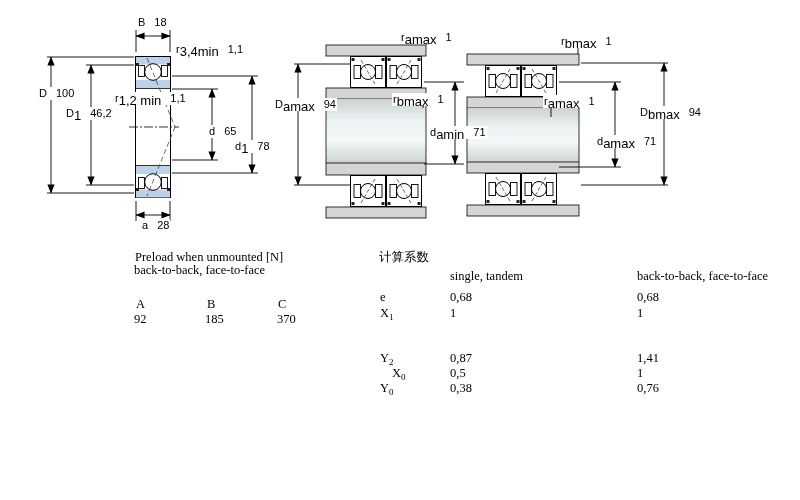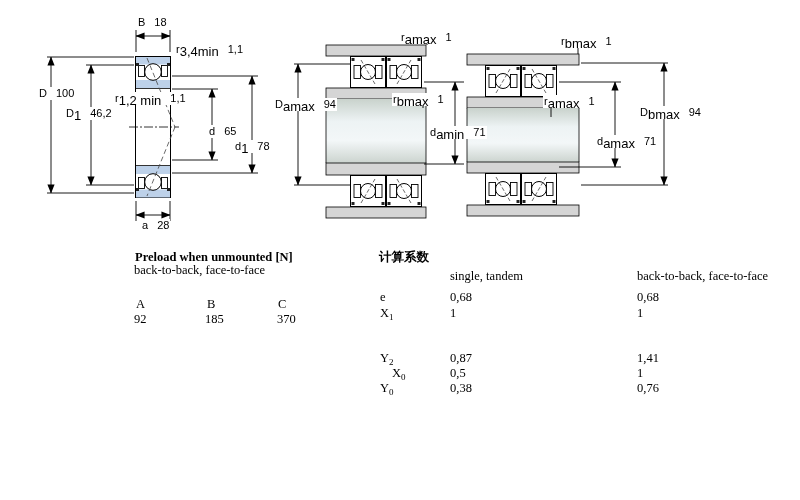--- a/index.html
+++ b/index.html
@@ -5,21 +5,21 @@
   html,body{margin:0;padding:0;background:#fff;}
   #stage{position:relative;width:800px;height:500px;background:#ffffff;overflow:hidden;
          font-family:"Liberation Sans",sans-serif;color:#000;margin-left:32px;}
   #drawing-svg{position:absolute;left:0;top:0;}
   .lbl{position:absolute;font-size:11px;line-height:13px;white-space:nowrap;background:#fff;padding:0 1px;}
   .lbl sub{font-size:13px;line-height:0;vertical-align:-3px;}
   .lbl .val{margin-left:9px;}
   .ser{position:absolute;font-family:"Liberation Serif","DejaVu Serif",serif;font-size:12.5px;
        line-height:14px;white-space:nowrap;}
   .ser sub{font-size:9px;line-height:0;vertical-align:-3px;}
-  .b{font-weight:bold;}
+  .b{font-weight:normal;}
   .frow{position:absolute;left:0;top:0;width:800px;height:15px;}
   .frow .ser{top:0;}
 </style>
 </head>
 <body>
 
 <div id="stage">
 
 <svg id="drawing-svg" width="800" height="500" viewBox="0 0 800 500">
   <defs>

